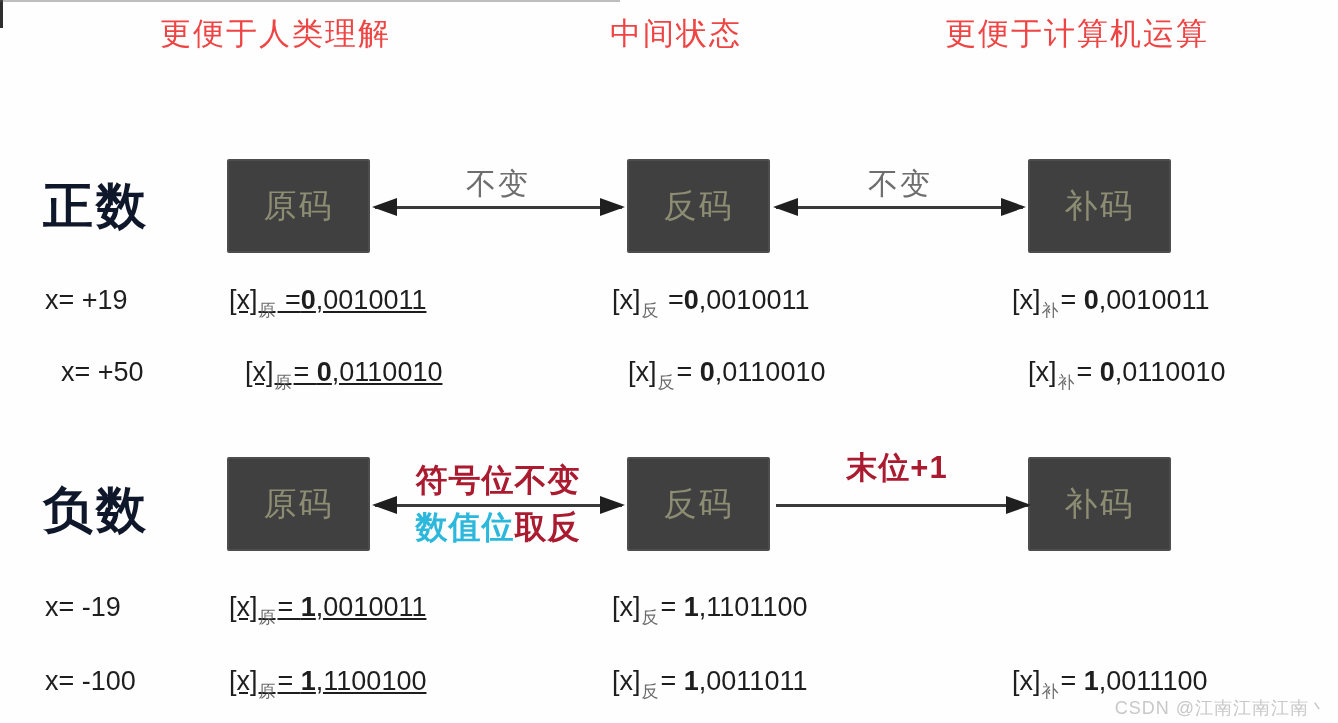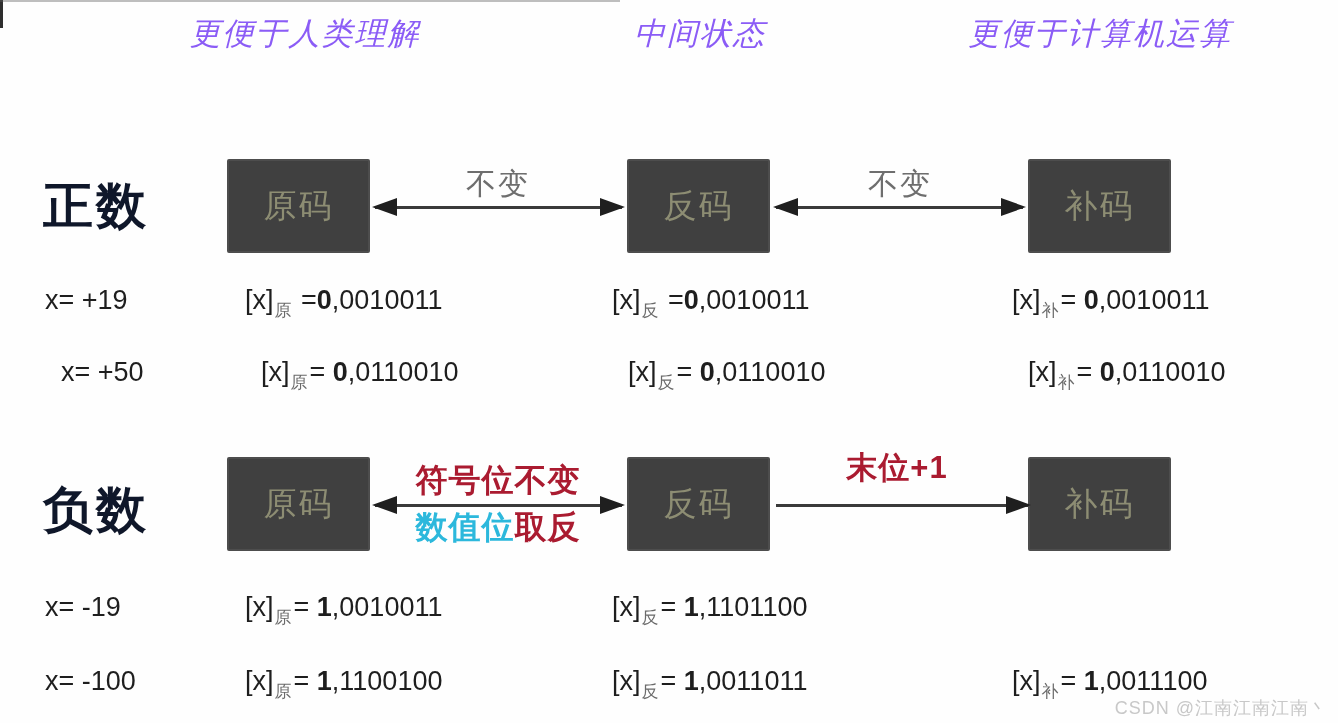--- a/index.html
+++ b/index.html
@@ -2,22 +2,22 @@
 <html><head>
 <meta charset="utf-8">
 <style>
   html,body{margin:0;padding:0;background:#ffffff;}
   .stage{
     position:relative;width:1338px;height:723px;background:#fefefe;overflow:hidden;
     font-family:"Liberation Sans","DejaVu Sans",sans-serif;
   }
   
   .hdr{
-    position:absolute;top:14px;text-align:center;font-size:31px;line-height:40px;
-    color:#8b5cf6;letter-spacing:2px;white-space:nowrap;font-style:italic;
+    position:absolute;top:14px;font-size:31px;line-height:40px;
+    color:#ef4444;letter-spacing:2px;white-space:nowrap;
   }
   .hdr-human{left:160px;width:290px;}
   .hdr-middle{left:610px;width:180px;}
   .hdr-computer{left:945px;width:310px;}
   
   .rowlab{
     position:absolute;left:43px;font-size:50px;line-height:56px;font-weight:700;
     color:#0f172a;letter-spacing:3px;white-space:nowrap;
   }
   .rowlab-pos{top:178px;}
@@ -44,21 +44,21 @@
   .redlab{
     position:absolute;text-align:center;font-size:31px;font-weight:700;
     color:#aa1b30;letter-spacing:1px;white-space:nowrap;
   }
   .cyan{color:#2cb8dc;}
   
   .data-row{position:absolute;left:0;width:100%;height:38px;line-height:38px;font-size:27px;color:#1e1e1e;}
   .data-row span{white-space:pre;}
   .xlab{position:absolute;left:45px;}
   .cell{position:absolute;}
-  .cell-1{left:245px;}
+  .cell-1{left:229px;text-decoration:underline;}
   .cell-2{left:612px;}
   .cell-3{left:1012px;}
   .sub{font-size:17px;color:#6a6a6a;position:relative;top:7px;margin:0 2px 0 1px;}
   .sign{font-weight:700;}
   
   .wm{position:absolute;right:10px;top:696px;font-size:18px;color:#c8c8c8;letter-spacing:1px;}
   
   .art-v{position:absolute;left:0;top:0;width:3px;height:28px;background:#2e2e2e;}
   .art-h{position:absolute;left:0;top:0;width:620px;height:2px;background:rgba(95,95,95,.4);}
 </style>

